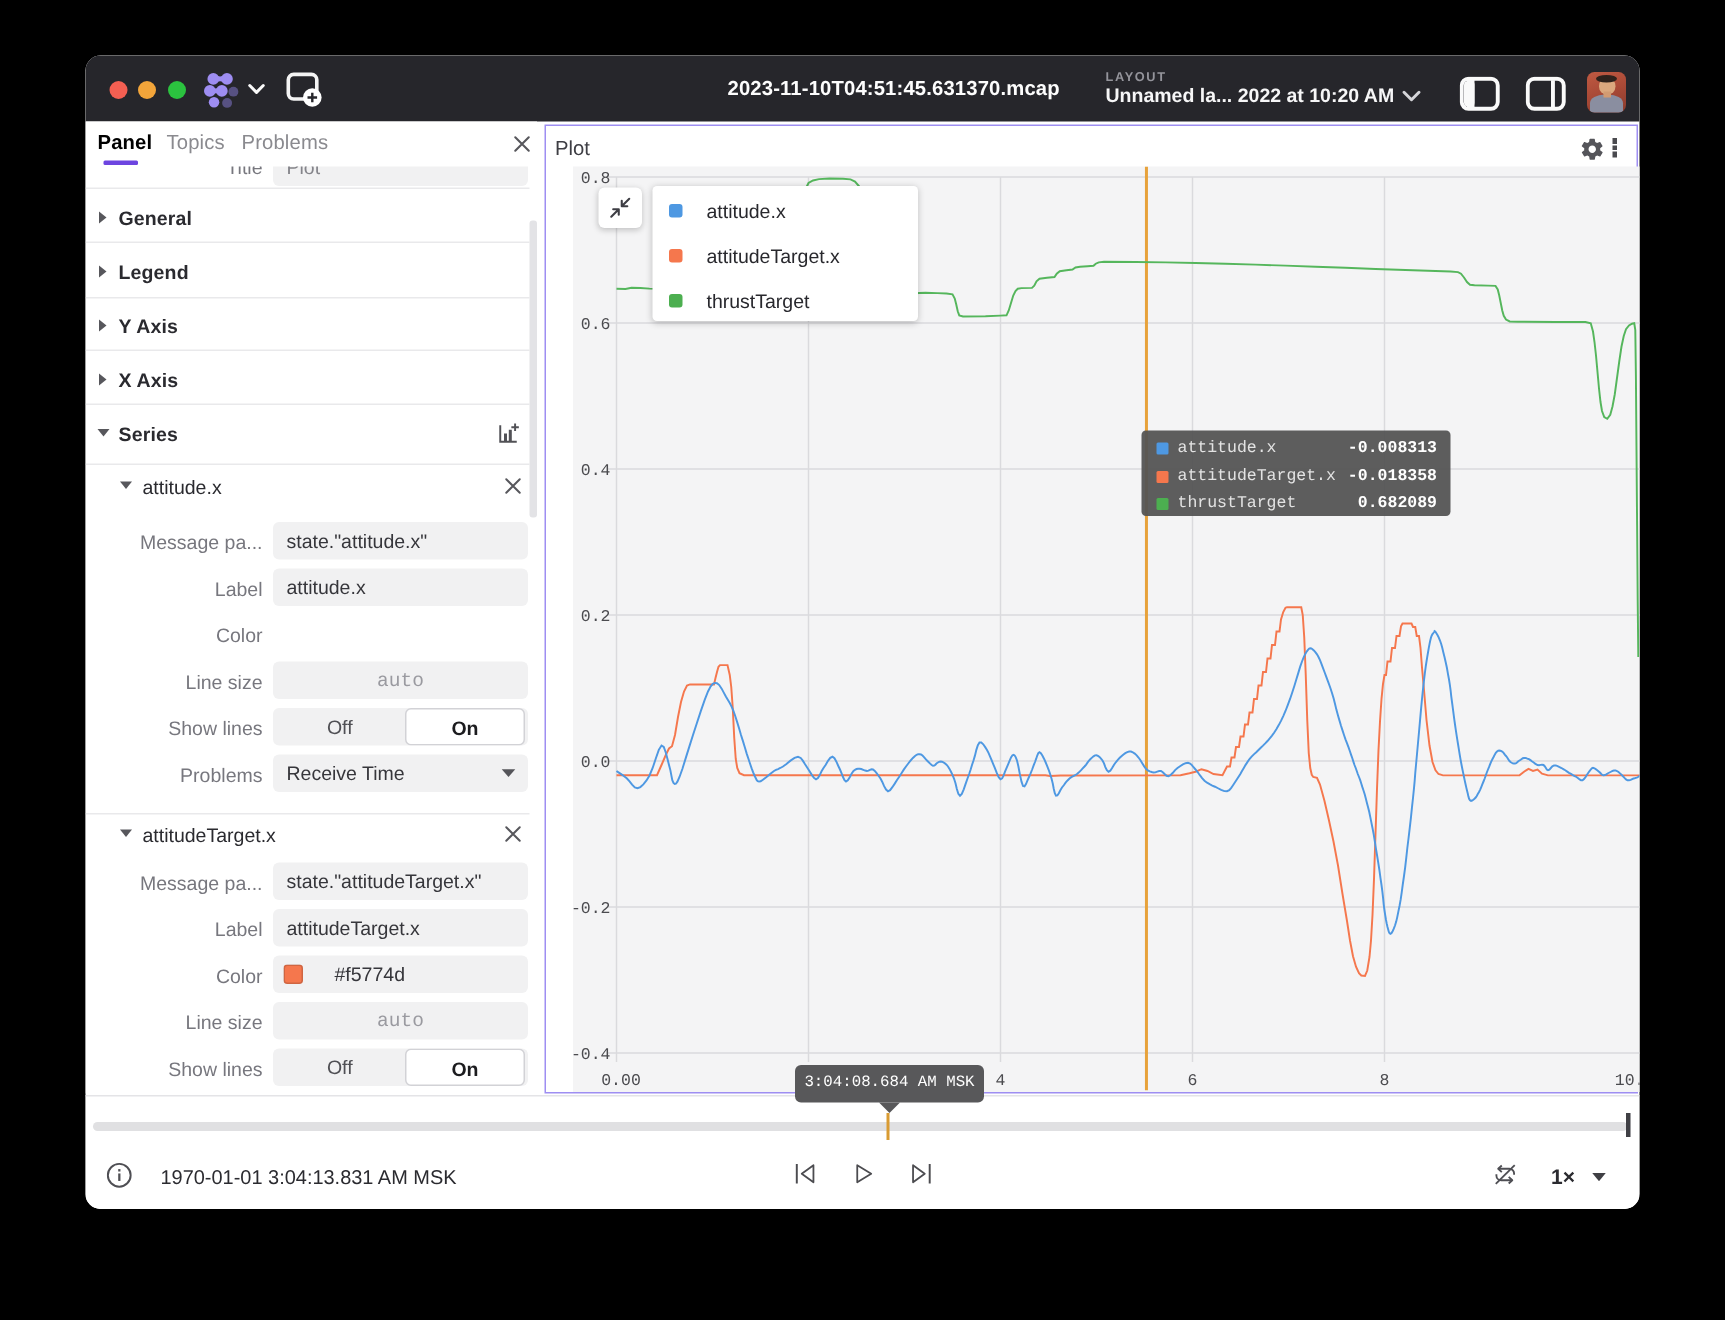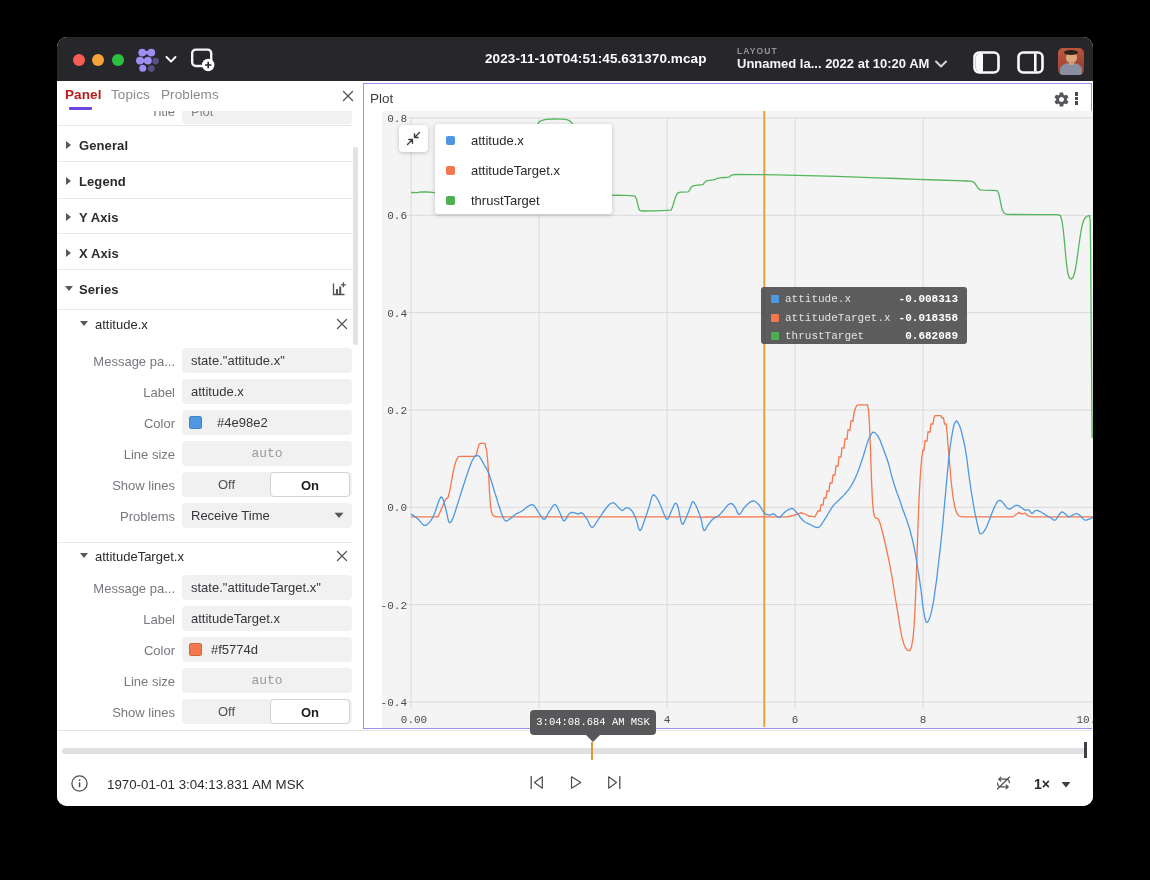--- a/index.html
+++ b/index.html
@@ -83,21 +83,21 @@
  </svg>
  <div class="abs" style="left:1001px;top:11px;width:26px;height:27px;border-radius:5px;overflow:hidden;background:linear-gradient(160deg,#c05a42 0%,#a84936 50%,#8a3c2e 100%)">
    <div class="abs" style="left:7.5px;top:4px;width:11px;height:11px;border-radius:48%;background:#dba87e"></div>
    <div class="abs" style="left:6px;top:1.5px;width:14px;height:5px;border-radius:50%;background:#2e221c"></div>
    <div class="abs" style="left:2px;top:14.5px;width:22px;height:13px;border-radius:45% 45% 0 0;background:#8a8ea0"></div>
    <div class="abs" style="left:10.5px;top:12.5px;width:5px;height:4px;background:#d29b72"></div>
  </div>
 </div>
 
 <div class="tabbar">
- <div class="tab" style="left:8px;color:#b91c1c;font-weight:700">Panel</div>
+ <div class="tab" style="left:8px;color:#000000;font-weight:700">Panel</div>
  <div class="tab" style="left:54px">Topics</div>
  <div class="tab" style="left:104px">Problems</div>
  <div class="abs" style="left:12px;top:26px;width:23px;height:2.6px;background:#6d45e0;border-radius:1px"></div>
  <svg class="abs" style="left:285px;top:9px" width="12" height="12" viewBox="0 0 12 12">
           <path d="M1.5 1.5 L10.5 10.5 M10.5 1.5 L1.5 10.5" stroke="#57575c" stroke-width="1.4" stroke-linecap="round"></path>
         </svg>
 </div>
 
 <div class="sidebar">
  <div class="flabel" style="top:-7px">Title</div>
@@ -128,21 +128,20 @@
         <div class="shead" style="top:206px">attitude.x</div>
  <svg class="abs" style="left:279px;top:207px" width="12" height="12" viewBox="0 0 12 12">
           <path d="M1.5 1.5 L10.5 10.5 M10.5 1.5 L1.5 10.5" stroke="#57575c" stroke-width="1.3" stroke-linecap="round"></path>
         </svg>
 
  <div class="flabel" style="top:242.5px">Message pa...</div>
  <div class="field" style="top:237px">state."attitude.x"</div>
  <div class="flabel" style="top:273.5px">Label</div>
  <div class="field" style="top:268px">attitude.x</div>
  <div class="flabel" style="top:304.5px">Color</div>
- <div class="field" style="top:299px"><span class="abs" style="left:7px;top:6px;width:13px;height:13px;background:#4e98e2;border-radius:2.5px;border:1px solid rgba(0,0,0,.15)"></span><span style="padding-left:26px">#4e98e2</span></div>
  <div class="flabel" style="top:335.5px">Line size</div>
  <div class="field mono" style="top:330px;text-align:center;color:#9a9aa0;padding-left:0">auto</div>
  <div class="flabel" style="top:366.5px">Show lines</div>
  <div class="field" style="top:361px;padding-left:0">
    <span class="abs" style="left:0;width:89px;text-align:center;color:#505055">Off</span>
    <span class="abs" style="left:88px;top:0px;width:80px;height:25px;background:#fff;border:1px solid #d2d2d6;border-radius:4px;text-align:center;font-weight:700;color:#1c1c1f">On</span>
  </div>
  <div class="flabel" style="top:397.5px">Problems</div>
  <div class="field" style="top:392px">Receive Time<svg class="abs" style="right:8px;top:9px" width="10" height="7" viewBox="0 0 10 7">
             <path d="M0.5 0.8 L5 6 L9.5 0.8Z" fill="#55555a"></path>
@@ -153,21 +152,21 @@
         <div class="shead" style="top:438px">attitudeTarget.x</div>
  <svg class="abs" style="left:279px;top:439px" width="12" height="12" viewBox="0 0 12 12">
           <path d="M1.5 1.5 L10.5 10.5 M10.5 1.5 L1.5 10.5" stroke="#57575c" stroke-width="1.3" stroke-linecap="round"></path>
         </svg>
 
  <div class="flabel" style="top:469.5px">Message pa...</div>
  <div class="field" style="top:464px">state."attitudeTarget.x"</div>
  <div class="flabel" style="top:500.5px">Label</div>
  <div class="field" style="top:495px">attitudeTarget.x</div>
  <div class="flabel" style="top:531.5px">Color</div>
- <div class="field" style="top:526px"><span class="abs" style="left:7px;top:6px;width:13px;height:13px;background:#f5774d;border-radius:2.5px;border:1px solid rgba(0,0,0,.15)"></span><span style="padding-left:20px">#f5774d</span></div>
+ <div class="field" style="top:526px"><span class="abs" style="left:7px;top:6px;width:13px;height:13px;background:#f5774d;border-radius:2.5px;border:1px solid rgba(0,0,0,.15)"></span><span style="padding-left:32px">#f5774d</span></div>
  <div class="flabel" style="top:562.5px">Line size</div>
  <div class="field mono" style="top:557px;text-align:center;color:#9a9aa0;padding-left:0">auto</div>
  <div class="flabel" style="top:593.5px">Show lines</div>
  <div class="field" style="top:588px;padding-left:0">
    <span class="abs" style="left:0;width:89px;text-align:center;color:#505055">Off</span>
    <span class="abs" style="left:88px;top:0px;width:80px;height:25px;background:#fff;border:1px solid #d2d2d6;border-radius:4px;text-align:center;font-weight:700;color:#1c1c1f">On</span>
  </div>
  <div class="abs" style="left:296px;top:36px;width:4.5px;height:198px;background:#e3e3e6;border-radius:2px"></div>
 </div>
 

